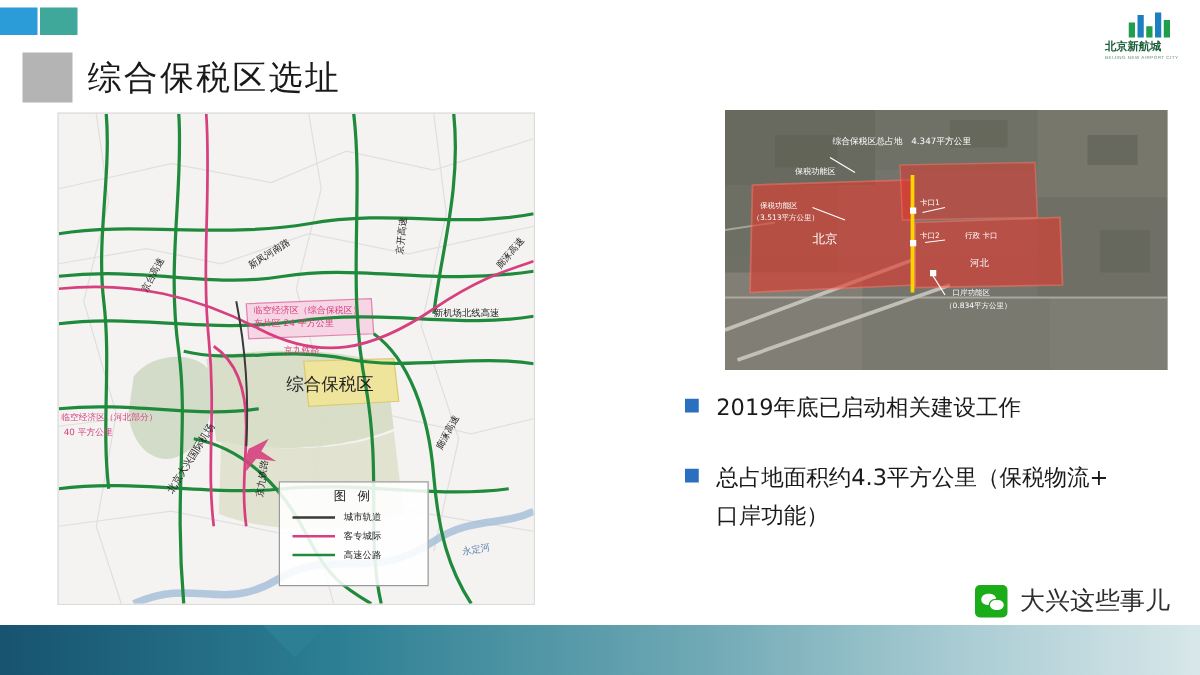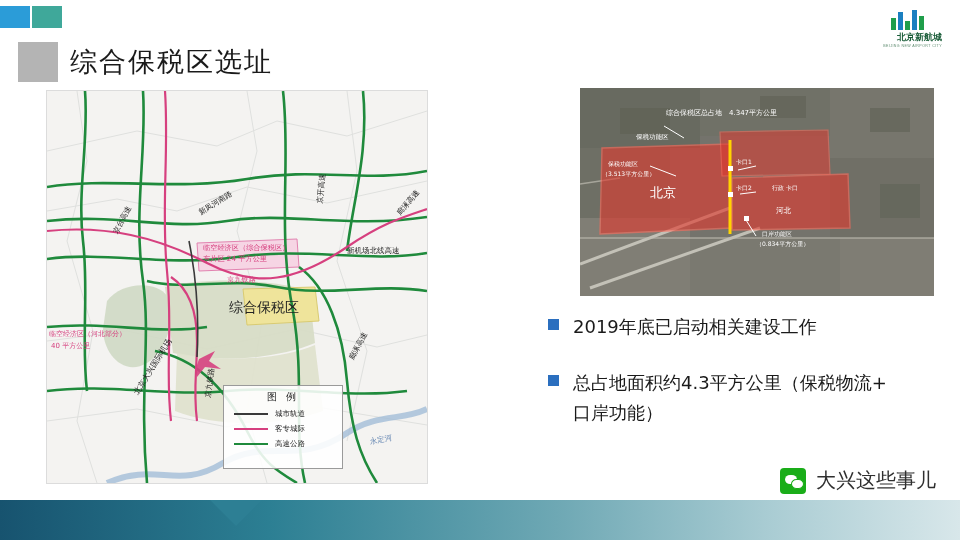--- a/index.html
+++ b/index.html
@@ -13,21 +13,21 @@
   .topbar{position:absolute;left:0;top:0;width:100%;height:34px;}
   .topbar .sq1{position:absolute;left:0;top:6px;width:30px;height:22px;background:#2b9cd8;}
   .topbar .sq2{position:absolute;left:32px;top:6px;width:30px;height:22px;background:#3fa89a;}
   .title-sq{position:absolute;left:18px;top:42px;width:40px;height:40px;background:#b4b4b4;}
   .page-title{
     position:absolute;left:70px;top:44px;
     font-size:27px;color:#1a1a1a;letter-spacing:2px;
     font-family:"DejaVu Sans","Liberation Sans",sans-serif;
   }
   
-  .logo{position:absolute;right:18px;top:8px;width:70px;height:44px;text-align:right;}
+  .logo{position:absolute;right:6px;top:8px;width:70px;height:44px;text-align:left;}
   .logo .bars{display:flex;justify-content:center;align-items:flex-end;height:22px;gap:2px;}
   .logo .bars i{display:block;width:5px;background:#1f9e4b;}
   .logo .bars i:nth-child(1){height:12px;}
   .logo .bars i:nth-child(2){height:18px;background:#1b7fc0;}
   .logo .bars i:nth-child(3){height:9px;background:#1f9e4b;}
   .logo .bars i:nth-child(4){height:20px;background:#1b7fc0;}
   .logo .bars i:nth-child(5){height:14px;background:#1f9e4b;}
   .logo .ltxt{font-size:9px;color:#1b5e3a;font-weight:bold;margin-top:1px;
     font-family:"DejaVu Sans","Liberation Sans",sans-serif;}
   .logo .lsub{font-size:3.6px;color:#5c8a6e;letter-spacing:.4px;}
@@ -237,21 +237,21 @@
       <rect x="164" y="128" width="5" height="5"></rect>
     </g>
   </svg>
   <div class="ph-label" style="left:86px;top:20px;font-size:7px;">综合保税区总占地　4.347平方公里</div>
   <div class="ph-label" style="left:56px;top:45px;font-size:6.5px;">保税功能区</div>
   <div class="ph-label" style="left:28px;top:72px;font-size:6px;">保税功能区</div>
   <div class="ph-label" style="left:22px;top:82px;font-size:6px;">（3.513平方公里）</div>
   <div class="ph-label" style="left:156px;top:70px;font-size:6px;">卡口1</div>
   <div class="ph-label" style="left:156px;top:96px;font-size:6px;">卡口2</div>
   <div class="ph-label" style="left:192px;top:96px;font-size:6px;">行政 卡口</div>
-  <div class="ph-label" style="left:70px;top:96px;font-size:13px;">北京</div>
+  <div class="ph-label" style="left:70px;top:96px;font-size:10px;">北京</div>
   <div class="ph-label" style="left:196px;top:118px;font-size:7.5px;">河北</div>
   <div class="ph-label" style="left:182px;top:142px;font-size:6px;">口岸功能区</div>
   <div class="ph-label" style="left:176px;top:152px;font-size:6px;">（0.834平方公里）</div>
 </div>
 
 <div class="bullets">
   <div class="bullet">
     <div class="sq"></div>
     <div class="txt">2019年底已启动相关建设工作</div>
   </div>

